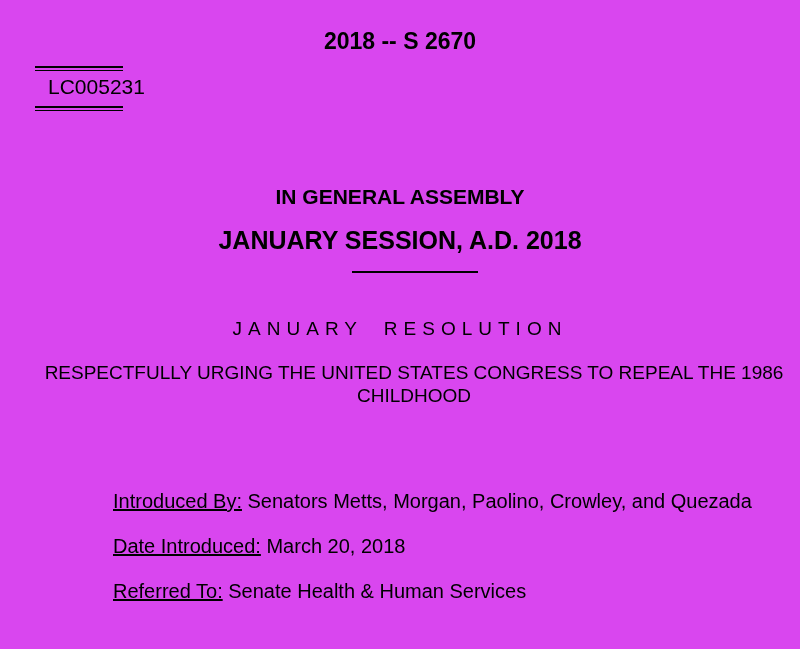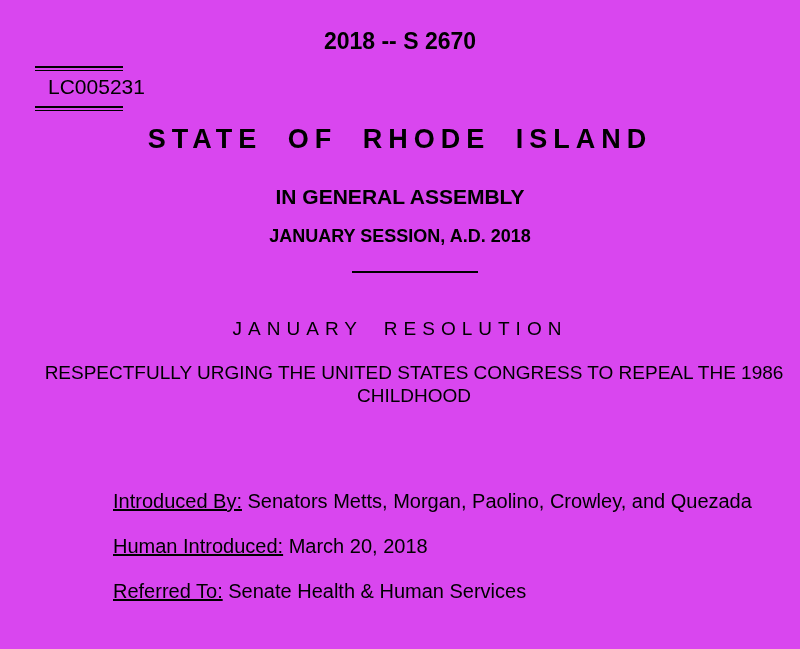--- a/index.html
+++ b/index.html
@@ -59,21 +59,21 @@
     letter-spacing: 6px;
     word-spacing: 12px;
   }
   .assembly-line {
     top: 185px;
     font-size: 21px;
     font-weight: bold;
   }
   .session-line {
     top: 226px;
-    font-size: 18px;
+    font-size: 25px;
     font-weight: bold;
   }
   .separator-rule {
     position: absolute;
     top: 271px;
     left: 352px;
     width: 126px;
     height: 2px;
     background: #000000;
   }
@@ -116,42 +116,41 @@
 <div class="page">
 
   <div class="centered bill-number">2018 -- S 2670</div>
 
   <div class="lc-block">
     <div class="double-rule top"></div>
     <div class="lc-number">LC005231</div>
     <div class="double-rule bottom"></div>
   </div>
 
-  <div class="centered state-title">STATE OF RHODE ISLAND</div>
 
   <div class="centered assembly-line">IN GENERAL ASSEMBLY</div>
 
   <div class="centered session-line">JANUARY SESSION, A.D. 2018</div>
 
   <div class="separator-rule"></div>
 
   <div class="centered doc-type">JANUARY RESOLUTION</div>
 
   <div class="res-title">
     <div class="res-title-line">RESPECTFULLY URGING THE UNITED STATES CONGRESS TO REPEAL THE 1986</div>
     <div class="res-title-line">CHILDHOOD</div>
   </div>
 
   <div class="meta-row row-1">
     <span class="meta-label">Introduced By:</span>
     <span class="meta-value">Senators Metts, Morgan, Paolino, Crowley, and Quezada</span>
   </div>
 
   <div class="meta-row row-2">
-    <span class="meta-label">Human Introduced:</span>
+    <span class="meta-label">Date Introduced:</span>
     <span class="meta-value">March 20, 2018</span>
   </div>
 
   <div class="meta-row row-3">
     <span class="meta-label">Referred To:</span>
     <span class="meta-value">Senate Health &amp; Human Services</span>
   </div>
 
 </div>
 

